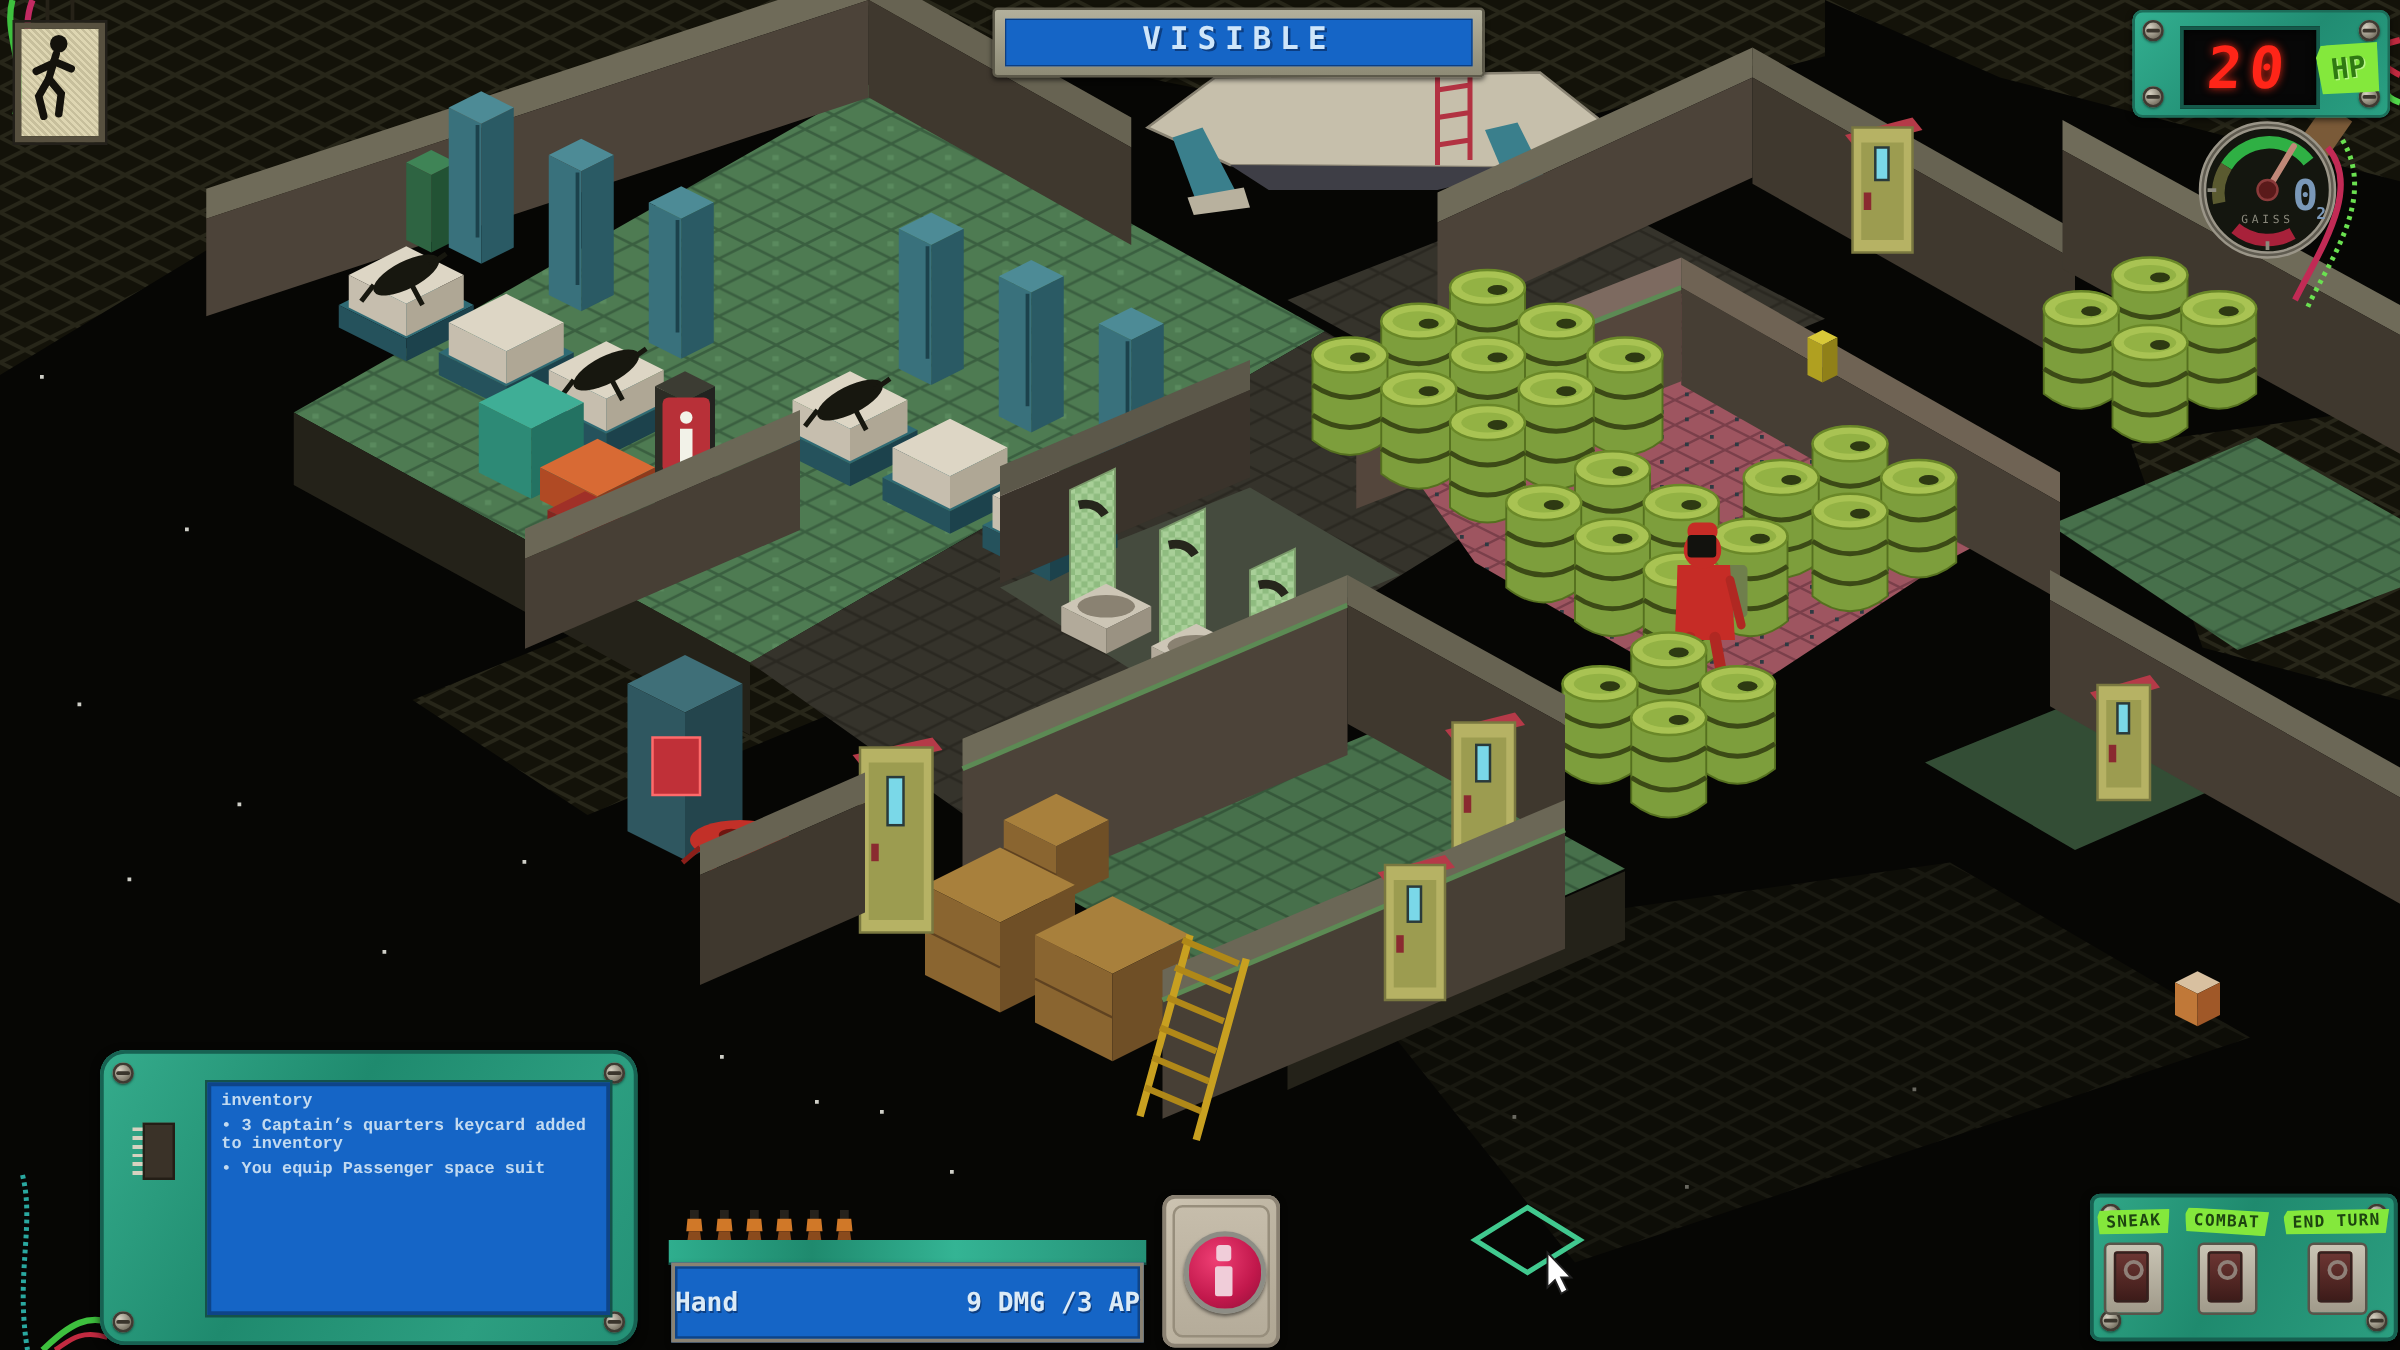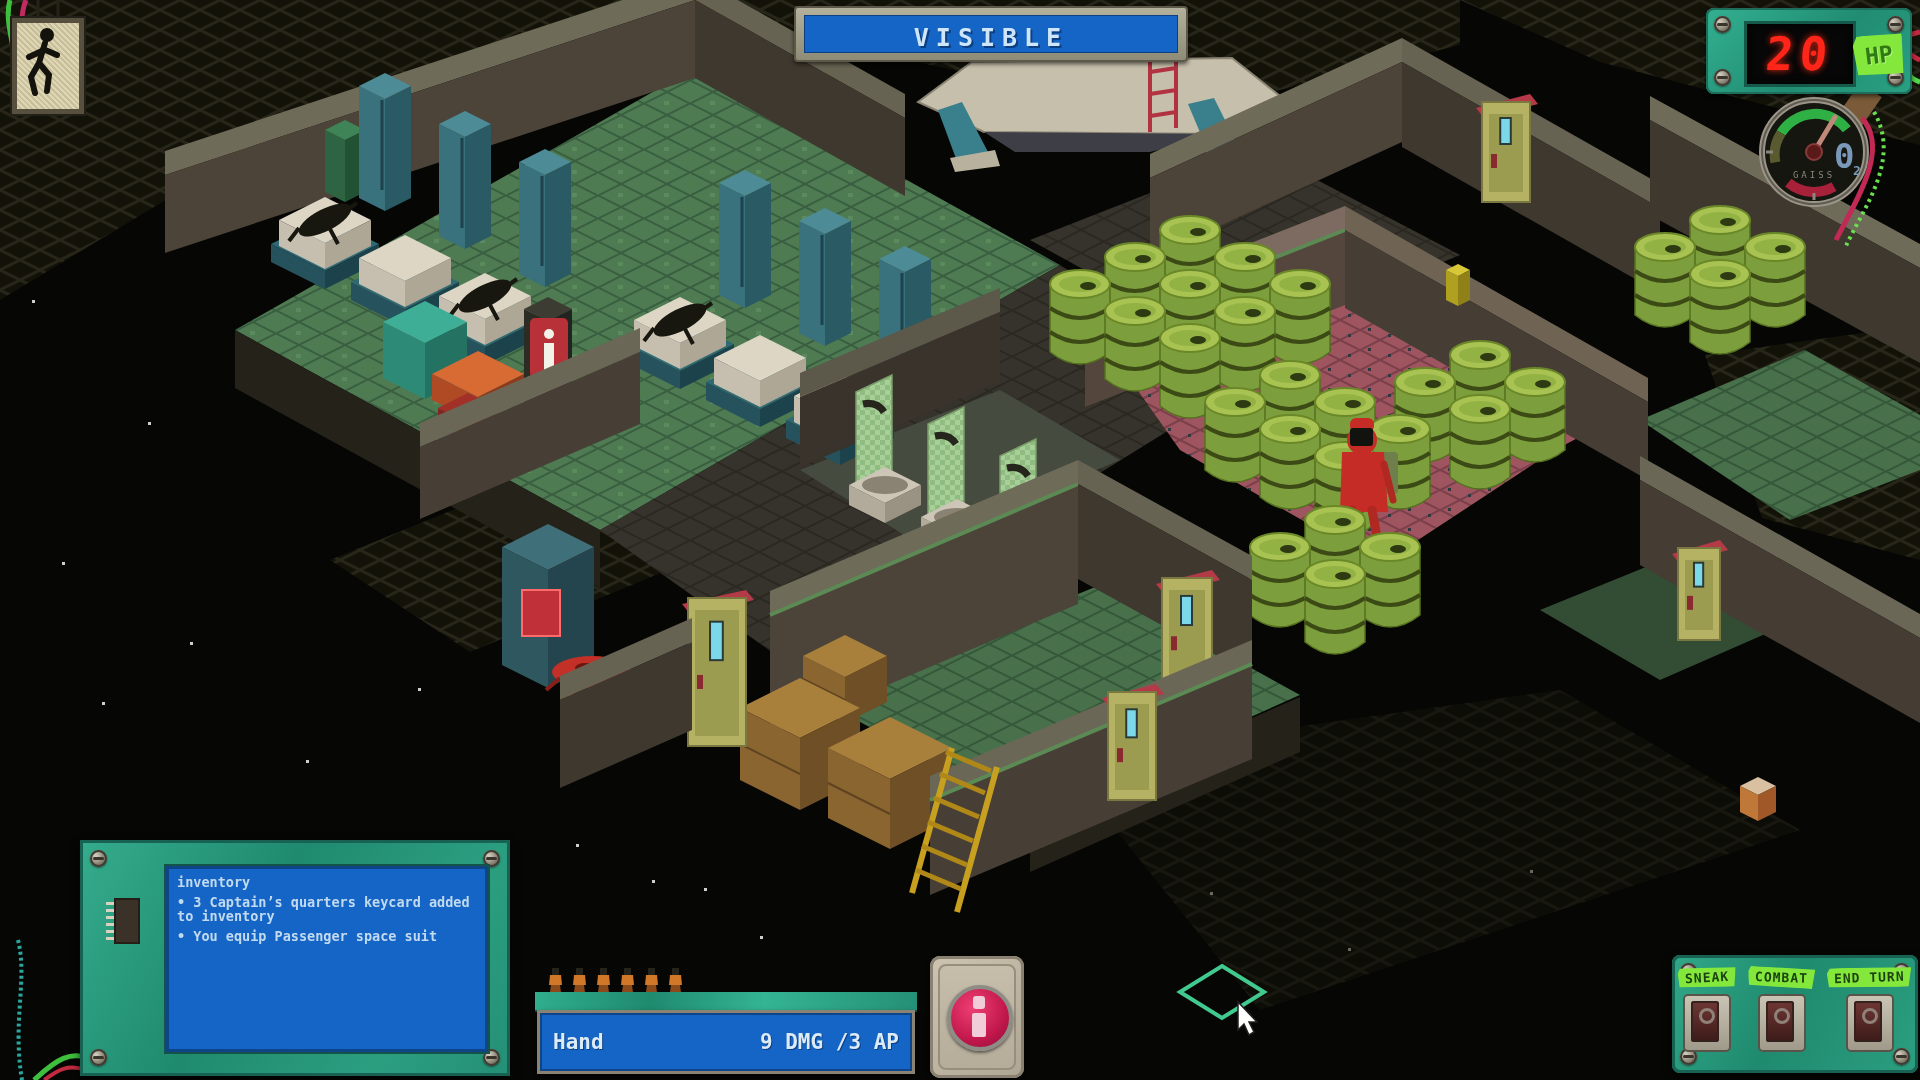--- a/index.html
+++ b/index.html
@@ -18,21 +18,21 @@
     border:5px solid #57503f;outline:2px solid #23201a;
     background:repeating-linear-gradient(45deg,#ded6b2 0 2px,#c7bf9c 2px 4px);}
   #exit-sign svg{position:absolute;left:0;top:0;}
 
   
   #visible-banner{position:absolute;left:794px;top:6px;width:390px;height:52px;
     background:linear-gradient(#b3b09c,#8e8b76);border:2px solid #5c594a;border-radius:4px;
     box-shadow:0 2px 4px rgba(0,0,0,.6);}
   #visible-banner .screen{position:absolute;left:8px;top:7px;right:8px;bottom:7px;
     background:#1565c6;border:1px solid #0c3e82;
-    display:flex;align-items:flex-end;justify-content:center;}
+    display:flex;align-items:flex-start;justify-content:center;}
   #visible-banner .label{color:#cfe6fa;font-weight:bold;font-size:25px;letter-spacing:7px;
     text-shadow:2px 2px 0 #0c3e82;}
 
   
   #hp-panel{position:absolute;left:1706px;top:8px;width:206px;height:86px;border-radius:8px;
     background:linear-gradient(135deg,#33b091,#218c72 55%,#2aa183);
     box-shadow:inset 0 0 0 2px #1c6e5a, 0 2px 5px rgba(0,0,0,.6);}
   #hp-lcd{position:absolute;left:38px;top:13px;width:106px;height:60px;background:#070707;
     border:3px solid #15594a;box-shadow:inset 0 0 8px #000;
     display:flex;align-items:center;justify-content:center;}
@@ -40,41 +40,41 @@
     letter-spacing:6px;text-shadow:0 0 7px rgba(255,45,25,.85);}
   #hp-tag{position:absolute;left:148px;top:26px;width:50px;height:42px;background:#84e83c;
     transform:rotate(-7deg);clip-path:polygon(0 22%,10% 0,100% 6%,94% 100%,4% 92%);
     display:flex;align-items:center;justify-content:center;}
   #hp-tag span{color:#2f7a12;font-weight:bold;font-size:23px;text-shadow:1px 1px 0 #b9f58a;}
 
   
   #o2-gauge{position:absolute;left:1756px;top:94px;width:116px;height:116px;}
 
   
-  #log-panel{position:absolute;left:80px;top:840px;width:430px;height:236px;border-radius:0;
+  #log-panel{position:absolute;left:80px;top:840px;width:430px;height:236px;border-radius:20px;
     background:linear-gradient(120deg,#35ac8c,#1f8a6e 40%,#2c9e80 75%,#249076);
-    box-shadow:inset 0 0 0 3px #176252, 0 3px 8px rgba(0,0,0,.7);}
+    box-shadow:inset 0 0 0 3px #176252, 0 3px 8px rgba(0,0,0,.7);font-family:Liberation Mono, monospace;}
   #log-chip{position:absolute;left:34px;top:58px;width:26px;height:46px;background:#3a3228;
     box-shadow:inset 0 0 0 2px #241e16;}
   #log-chip:before{content:"";position:absolute;left:-8px;top:4px;width:8px;height:38px;
     background:repeating-linear-gradient(#d8d2c0 0 3px,transparent 3px 7px);}
   #log-screen{position:absolute;left:86px;top:26px;width:322px;height:186px;background:#1565c6;
     border:3px solid #0e4488;box-shadow:0 0 0 2px #14524a;padding:6px 8px;box-sizing:border-box;
     overflow:hidden;}
   .log-line{color:#c2daf0;font-size:13.5px;font-weight:bold;line-height:14.5px;margin-bottom:5px;}
 
   
   #ap-pips{position:absolute;left:548px;top:968px;display:flex;gap:9px;}
   #hand-bar{position:absolute;left:535px;top:992px;width:382px;height:82px;}
   #hand-bar .plate{position:absolute;left:0;top:0;width:100%;height:20px;
     background:linear-gradient(90deg,#2fae8e,#1f8a6e 30%,#34b494 60%,#259076);
     box-shadow:inset 0 -2px 0 #14524a;}
   #hand-bar .screen{position:absolute;left:2px;top:18px;right:2px;bottom:0;background:#1565c6;
     border:3px solid #8a8272;box-shadow:inset 0 0 0 2px #0e4488, 0 2px 4px rgba(0,0,0,.6);
-    display:flex;align-items:center;justify-content:space-between;padding:0 13px;box-sizing:border-box;}
+    display:flex;align-items:center;justify-content:space-between;padding:0 0;box-sizing:border-box;}
   #hand-bar .wname,#hand-bar .wstats{color:#dcebf6;font-weight:bold;font-size:21px;
     text-shadow:1px 1px 0 #0c3e82;}
 
   
   #info-panel{position:absolute;left:930px;top:956px;width:94px;height:122px;border-radius:10px;
     background:linear-gradient(135deg,#cdc4b2,#aea592);box-shadow:inset 0 0 0 3px #8a8172,0 2px 5px rgba(0,0,0,.6);}
   #info-panel .inner{position:absolute;left:8px;top:8px;right:8px;bottom:8px;border-radius:8px;
     border:2px solid #978e7c;background:linear-gradient(#c6bdab,#b5ac9a);}
   #info-button{position:absolute;left:17px;top:29px;width:58px;height:58px;border-radius:50%;
     background:radial-gradient(circle at 38% 32%, #ef3f74, #c2184c 60%, #8f0f38);

